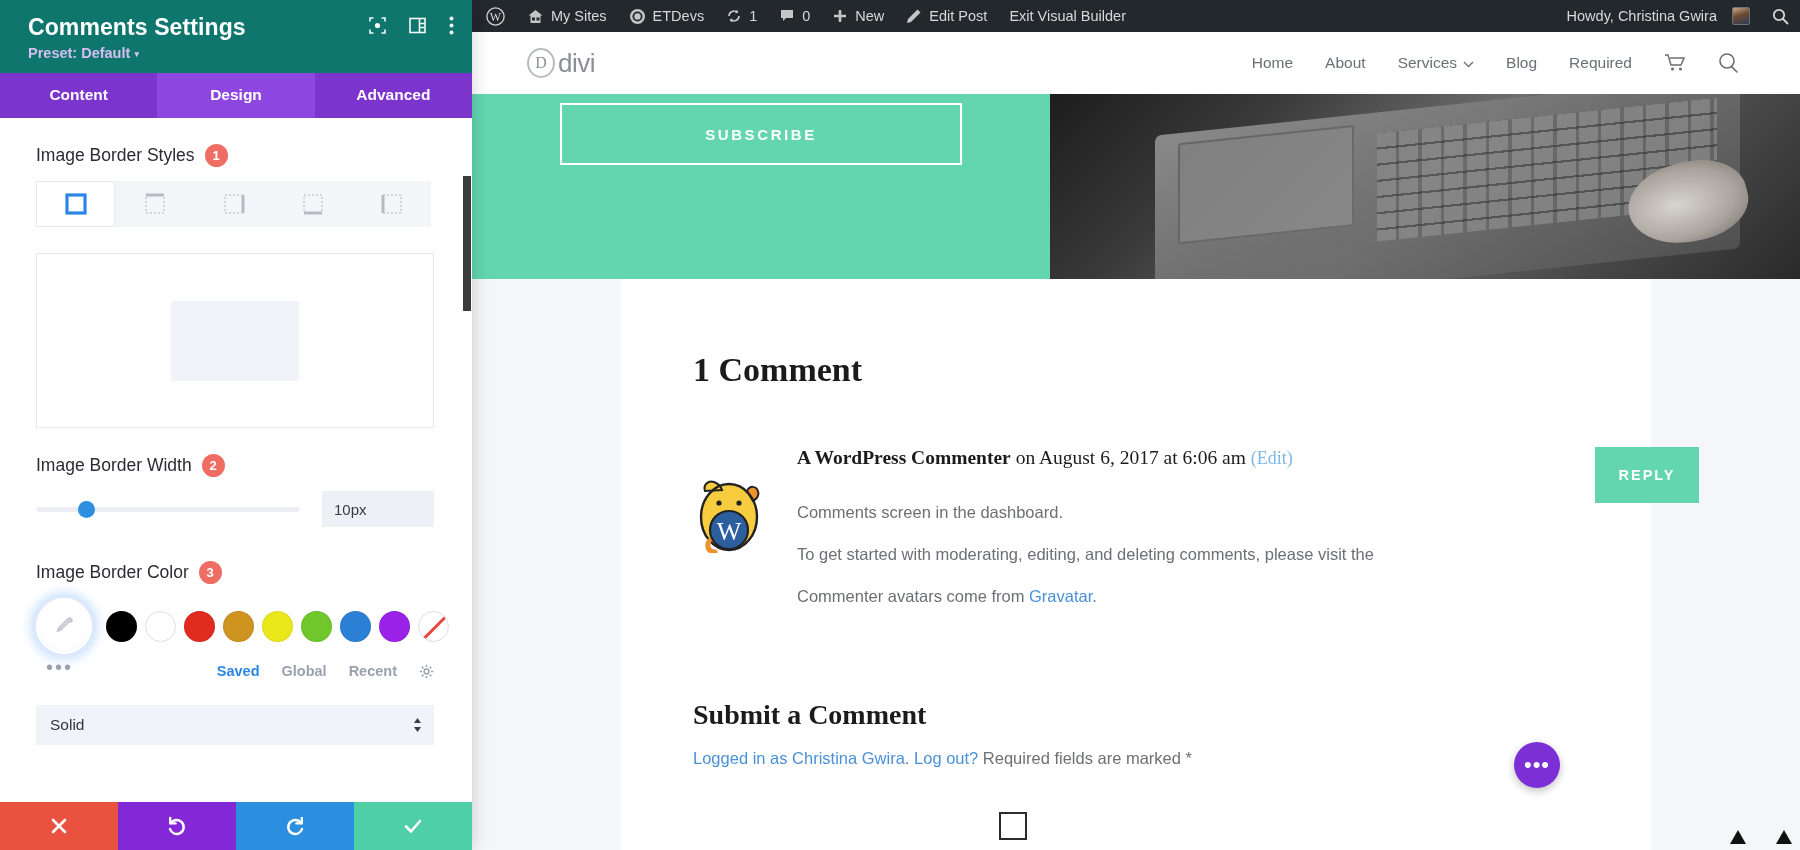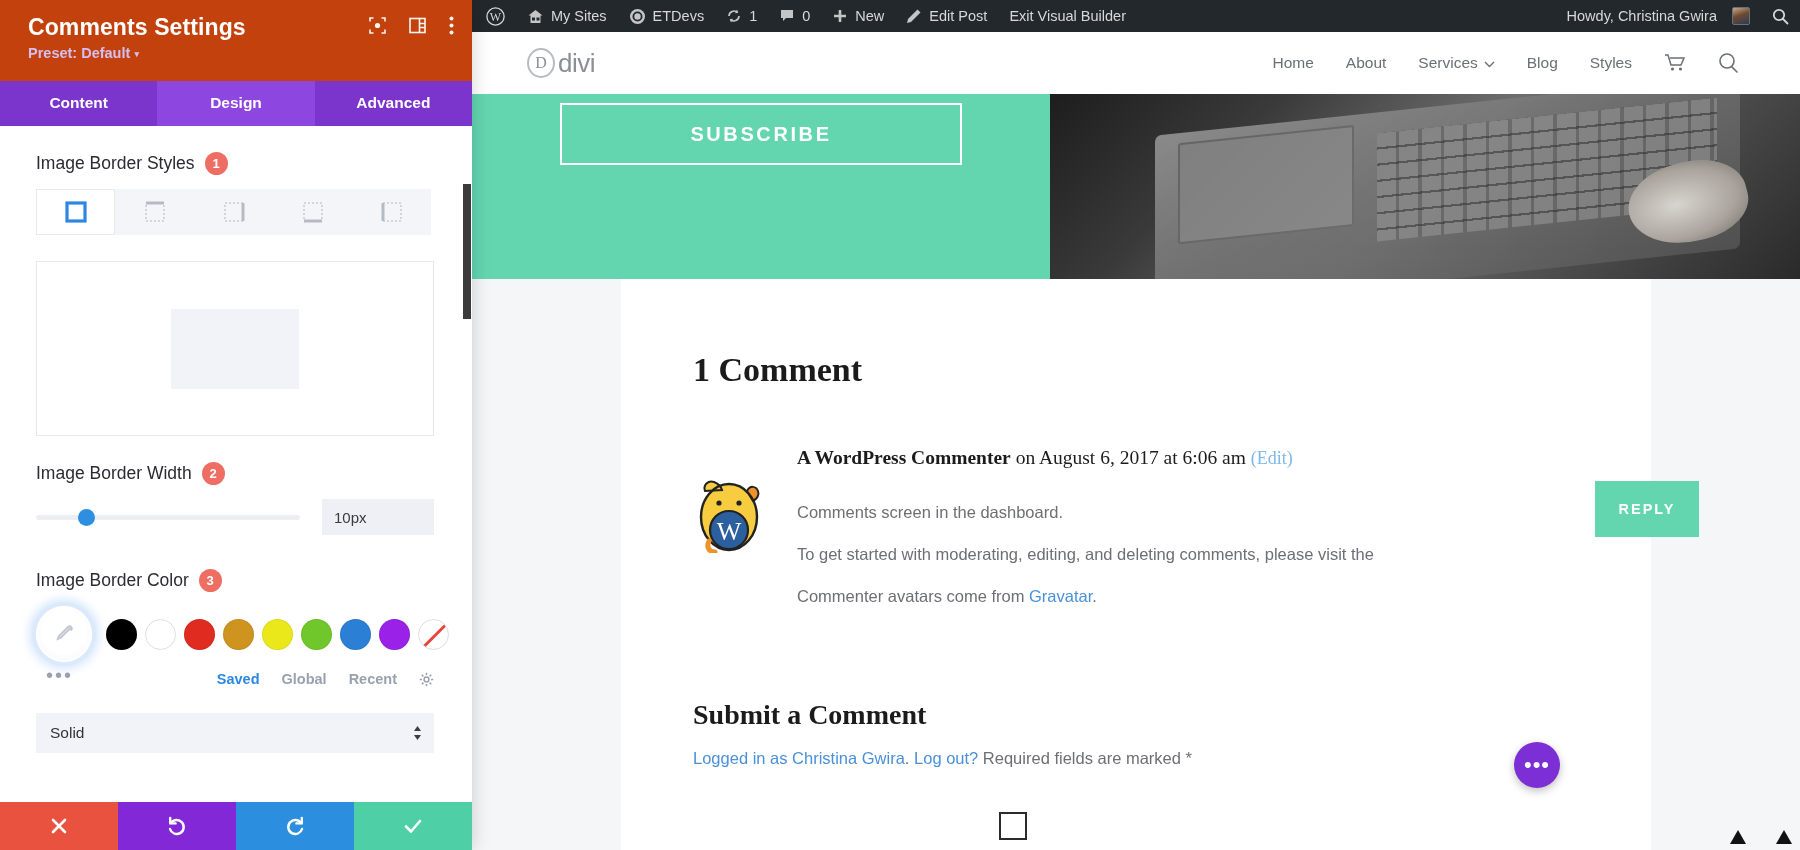--- a/index.html
+++ b/index.html
@@ -14,22 +14,22 @@
   
   .settings-panel {
     position: absolute; left: 0; top: 0;
     width: 472px; height: 850px;
     background: #fff;
     display: flex; flex-direction: column;
     box-shadow: 0 0 18px rgba(0,0,0,.18);
     z-index: 40;
   }
   .sp-header {
-    background: #c2410c;
-    padding: 14px 22px 20px 28px;
+    background: #0f766e;
+    padding: 14px 22px 12px 28px;
     position: relative;
   }
   .sp-title {
     color: #fff; font-size: 23px; font-weight: 700; letter-spacing: .1px;
   }
   .sp-preset {
     color: #d5bff0; font-size: 14.5px; font-weight: 600; margin-top: 4px;
   }
   .sp-preset .caret { font-size: 9px; position: relative; top: -1px; }
   .sp-header-icons {
@@ -194,21 +194,21 @@
   .nav-icon { cursor: pointer; line-height: 0; color: #6b6f76; }
 
   .hero { display: flex; height: 185px; }
   .hero-left {
     width: 578px; background: #63d6b0; display: flex; align-items: flex-start;
     justify-content: center; padding-top: 9px;
   }
   .subscribe-btn {
     width: 402px; height: 62px; border: 2px solid #fff; color: #fff;
     display: flex; align-items: center; justify-content: center;
-    font-size: 20px; font-weight: 700; letter-spacing: 2.6px; cursor: pointer;
+    font-size: 15px; font-weight: 700; letter-spacing: 2.6px; cursor: pointer;
   }
   .hero-right {
     flex: 1; background:
       linear-gradient(135deg,#1d1d1d 0%,#3a3a3a 25%,#6e6e6e 50%,#4a4a4a 75%,#2a2a2a 100%);
     position: relative; overflow: hidden;
   }
   .kb-laptop {
     position: absolute; left: 14%; top: 6%; width: 78%; height: 94%;
     background: linear-gradient(160deg,#9a9a9a 0%,#777 40%,#555 100%);
     transform: skewY(-6deg); border-radius: 6px; opacity: .85;
@@ -250,21 +250,21 @@
     font-family: "Liberation Serif", serif; font-size: 19.5px;
     color: #1b1b1b; margin-bottom: 22px;
   }
   .comment-meta b { font-weight: 700; }
   .comment-edit { color: #7eb8e8; font-weight: 400; font-size: 18px; }
   .comment-text {
     font-size: 16.5px; color: #6d6f74; line-height: 42px;
   }
   .comment-text a { color: #4a90d9; text-decoration: none; }
   .reply-btn {
-    position: absolute; right: -48px; top: 34px;
+    position: absolute; right: -48px; top: 0;
     width: 104px; height: 56px; background: #63d6b0; color: #fff;
     display: flex; align-items: center; justify-content: center;
     font-size: 14.5px; font-weight: 700; letter-spacing: 2px; cursor: pointer;
   }
   .submit-title {
     font-family: "Liberation Serif", serif; font-weight: 700;
     font-size: 28px; color: #1b1b1b; margin: 82px 0 18px 0;
   }
   .submit-note { font-size: 16.5px; color: #6d6f74; }
   .submit-note a { color: #4a90d9; text-decoration: none; }
@@ -564,21 +564,21 @@
         <span class="nav-link">About</span>
         <span class="nav-link">
           <span>Services</span>
           <span>
             <svg width="11" height="7" viewBox="0 0 11 7">
                 <path d="M1 1l4.5 4.5L10 1" fill="none" stroke="#6b6f76" stroke-width="1.4"></path>
               </svg>
           </span>
         </span>
         <span class="nav-link">Blog</span>
-        <span class="nav-link">Styles</span>
+        <span class="nav-link">Required</span>
         <span class="nav-icon">
           <svg width="22" height="20" viewBox="0 0 22 20">
               <path d="M1 2h3l3 10h10l3-7H6" fill="none" stroke="#6b6f76" stroke-width="1.5"></path>
               <circle cx="8.5" cy="16" r="1.6" fill="#6b6f76"></circle>
               <circle cx="16.5" cy="16" r="1.6" fill="#6b6f76"></circle>
             </svg>
         </span>
         <span class="nav-icon">
           <svg width="22" height="22" viewBox="0 0 22 22">
               <circle cx="9" cy="9" r="7" fill="none" stroke="#6b6f76" stroke-width="1.6"></circle>

